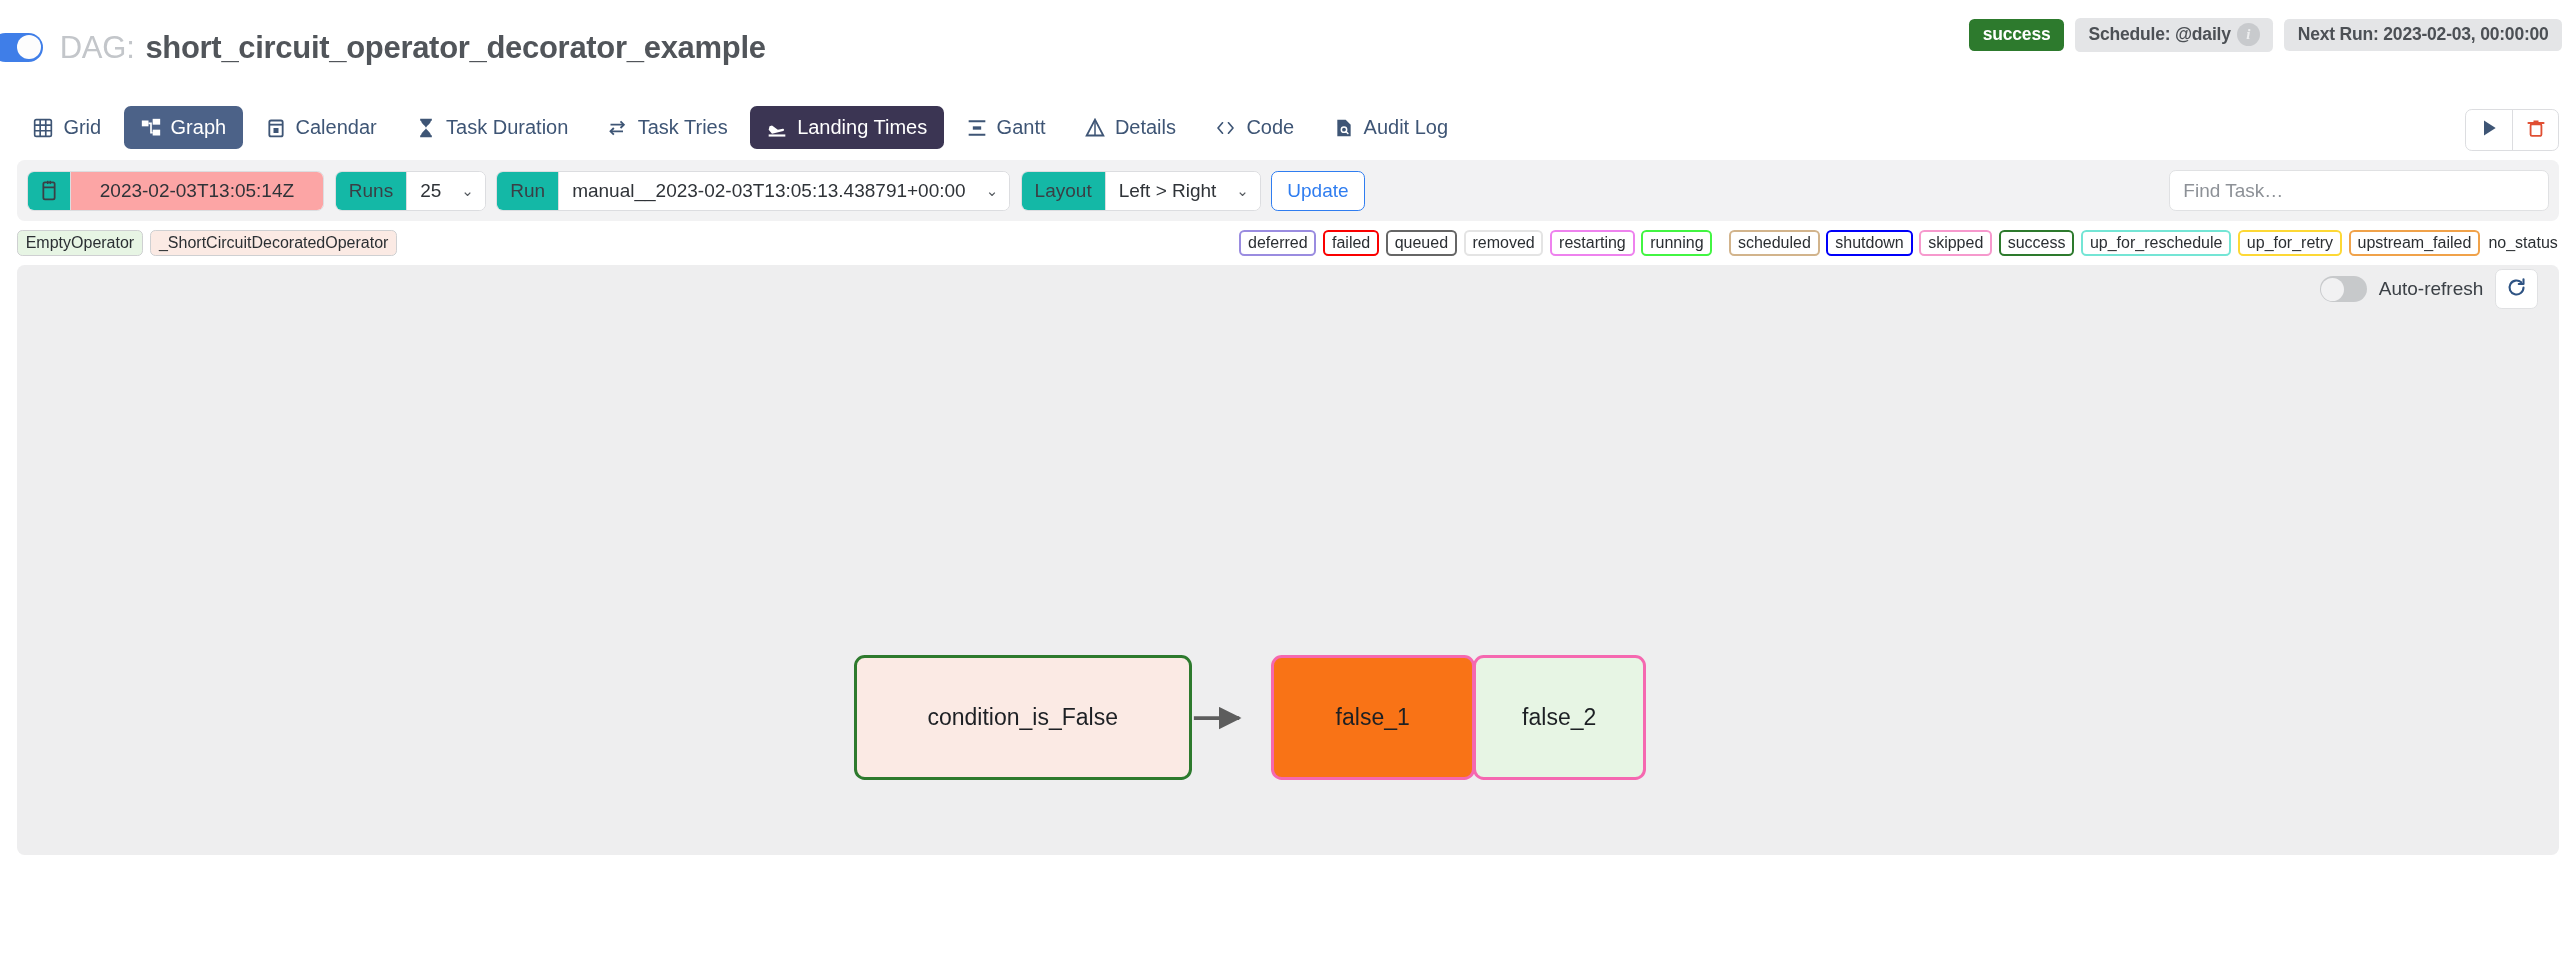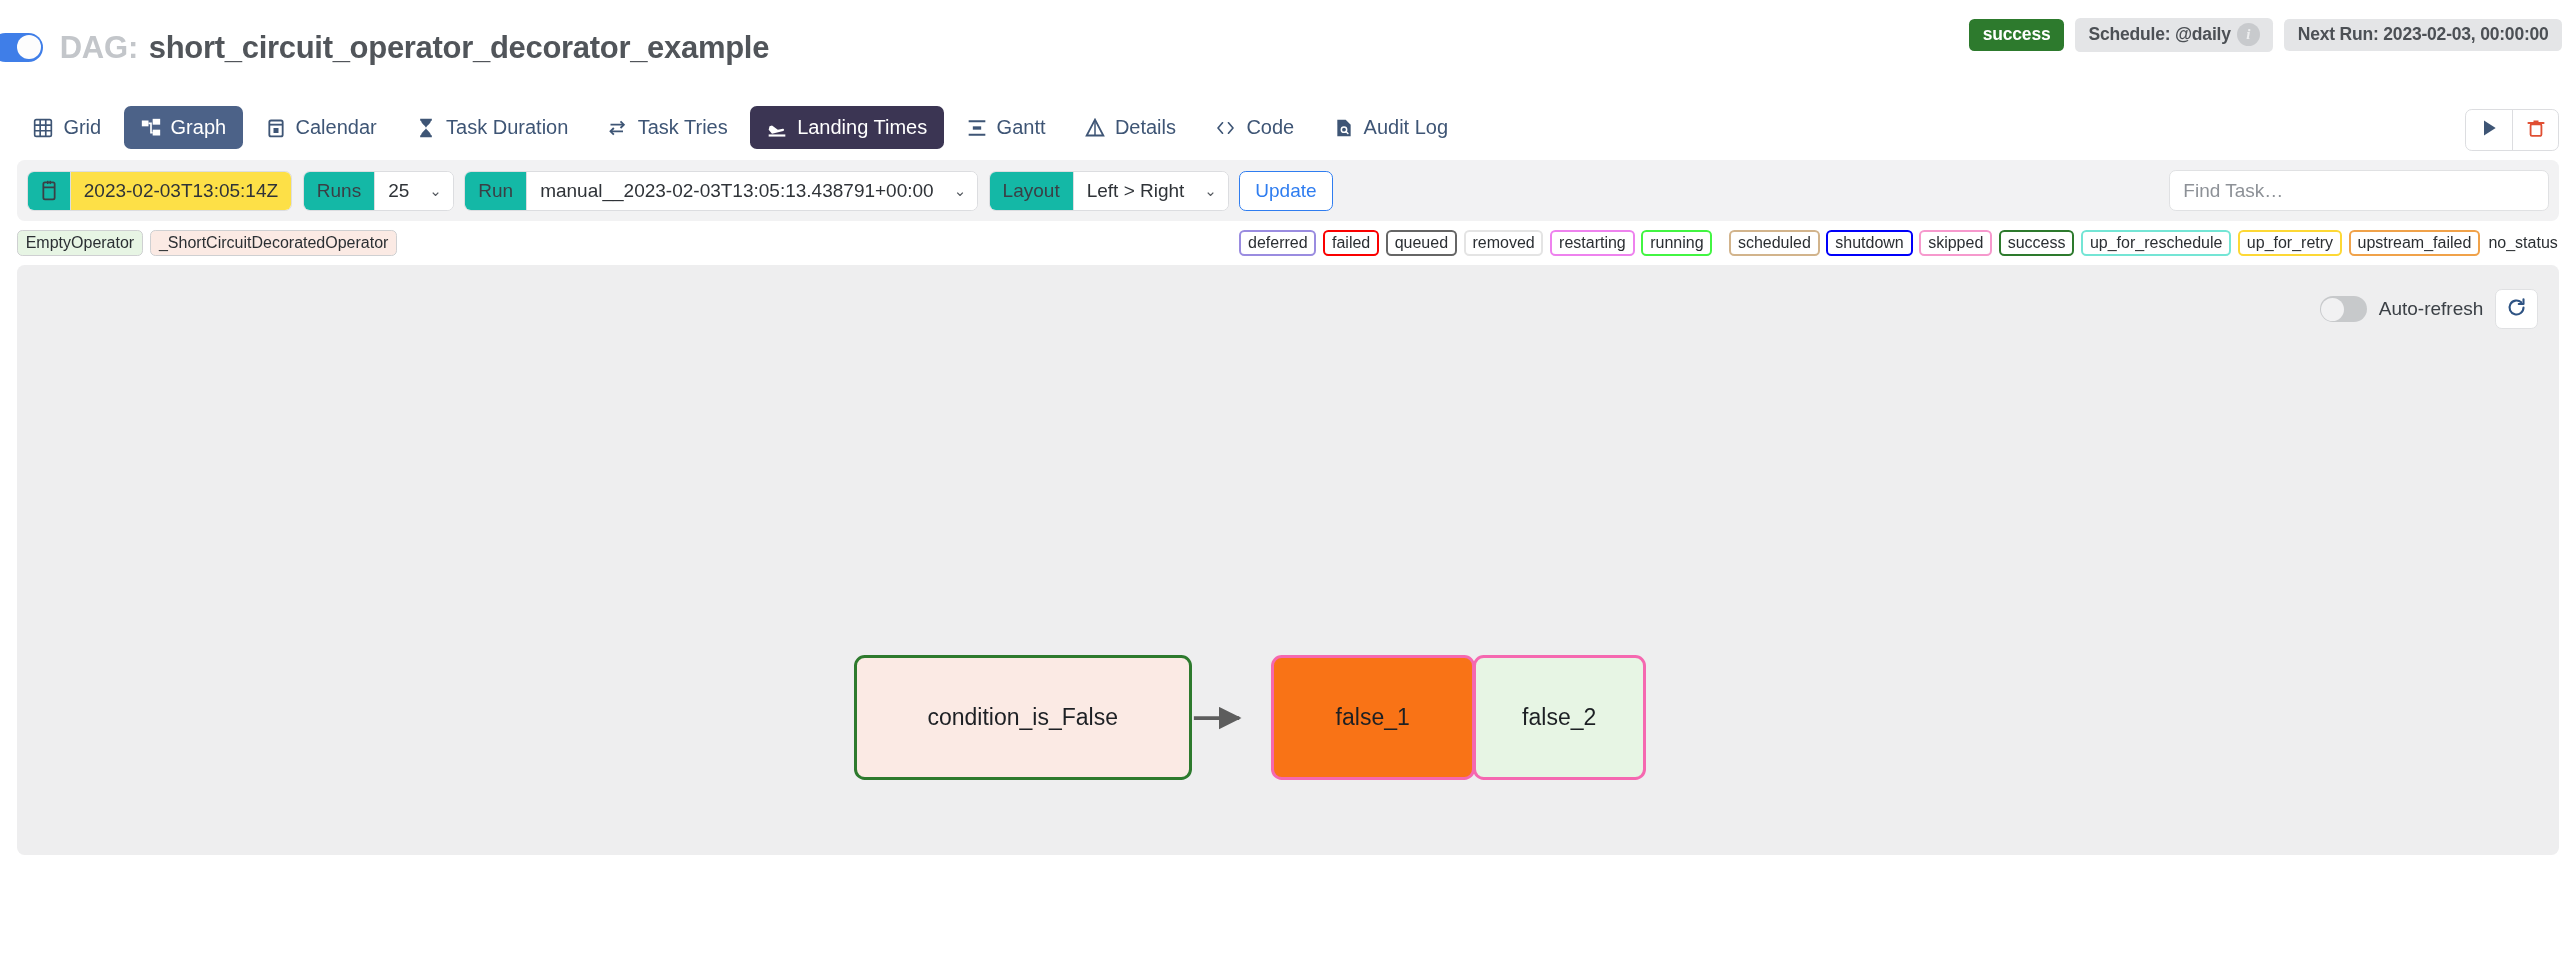--- a/index.html
+++ b/index.html
@@ -26,21 +26,21 @@
     flex: 0 0 auto;
     margin-left: -9px;
     cursor: pointer;
   }
   .dag-toggle .knob {
     position: absolute; top: 2.3px; right: 2.3px;
     width: 24px; height: 24px; border-radius: 50%;
     background: #fdfdfd;
   }
   .dag-label {
-    font-size: 31px; font-weight: bold;
+    font-size: 31px; font-weight: normal;
     color: #c3c6ca;
     margin-left: 16.7px;
     letter-spacing: -0.2px;
   }
   .dag-title {
     font-size: 31px; font-weight: bold;
     color: #51555a;
     margin-left: 10.7px;
     letter-spacing: -0.3px;
   }
@@ -135,24 +135,24 @@
     font-size: 19px;
     padding: 0 13px;
     height: 100%;
     display: flex; align-items: center;
     border-right: 1.5px solid #dcdde0;
     white-space: nowrap;
   }
   .ctrl-addon.icon-addon { padding: 0 10.7px; }
   .ctrl-input {
     font-size: 19px; color: #2f3338;
-    padding: 0 13px;
+    padding: 0 29px;
     height: 100%;
     display: flex; align-items: center;
-    background: #fde047;
+    background: #fca5a5;
     white-space: nowrap;
   }
   .ctrl-select {
     font-size: 19px; color: #2f3338;
     padding: 0 10.7px 0 13px;
     height: 100%;
     display: flex; align-items: center; gap: 20px;
     background: #ffffff;
     cursor: pointer;
     white-space: nowrap;
@@ -211,21 +211,21 @@
   
   .canvas-wrap { padding: 0 16.7px; }
   .canvas {
     position: relative;
     background: #eeeeef;
     border-radius: 7.6px;
     height: 590px;
     overflow: hidden;
   }
   .refresh-bar {
-    position: absolute; right: 21px; top: 24px;
+    position: absolute; right: 21px; top: 4px;
     display: flex; align-items: center; gap: 12px;
     z-index: 5;
   }
   .switch {
     width: 47px; height: 26px; border-radius: 13px;
     background: #c7c9cb; position: relative; cursor: pointer;
   }
   .switch .knob {
     position: absolute; top: 1.5px; left: 1.5px;
     width: 23px; height: 23px; border-radius: 50%;

